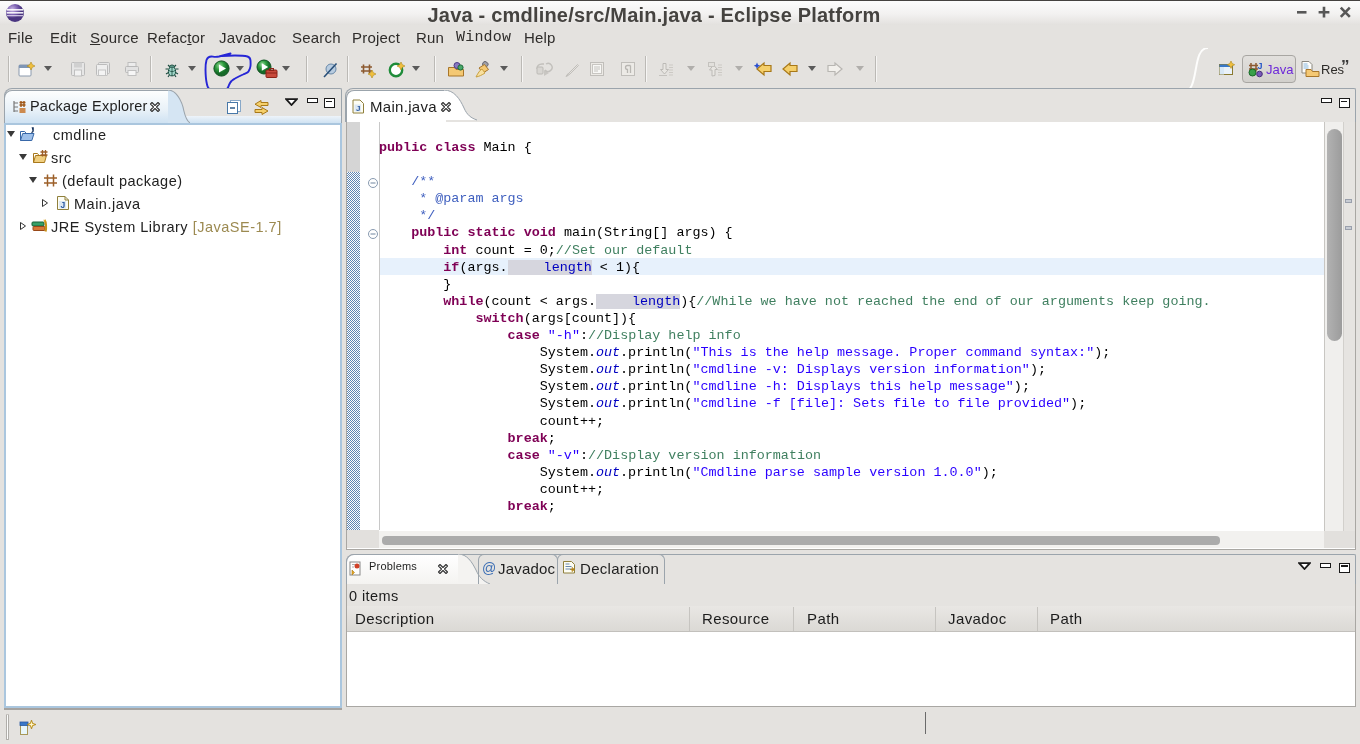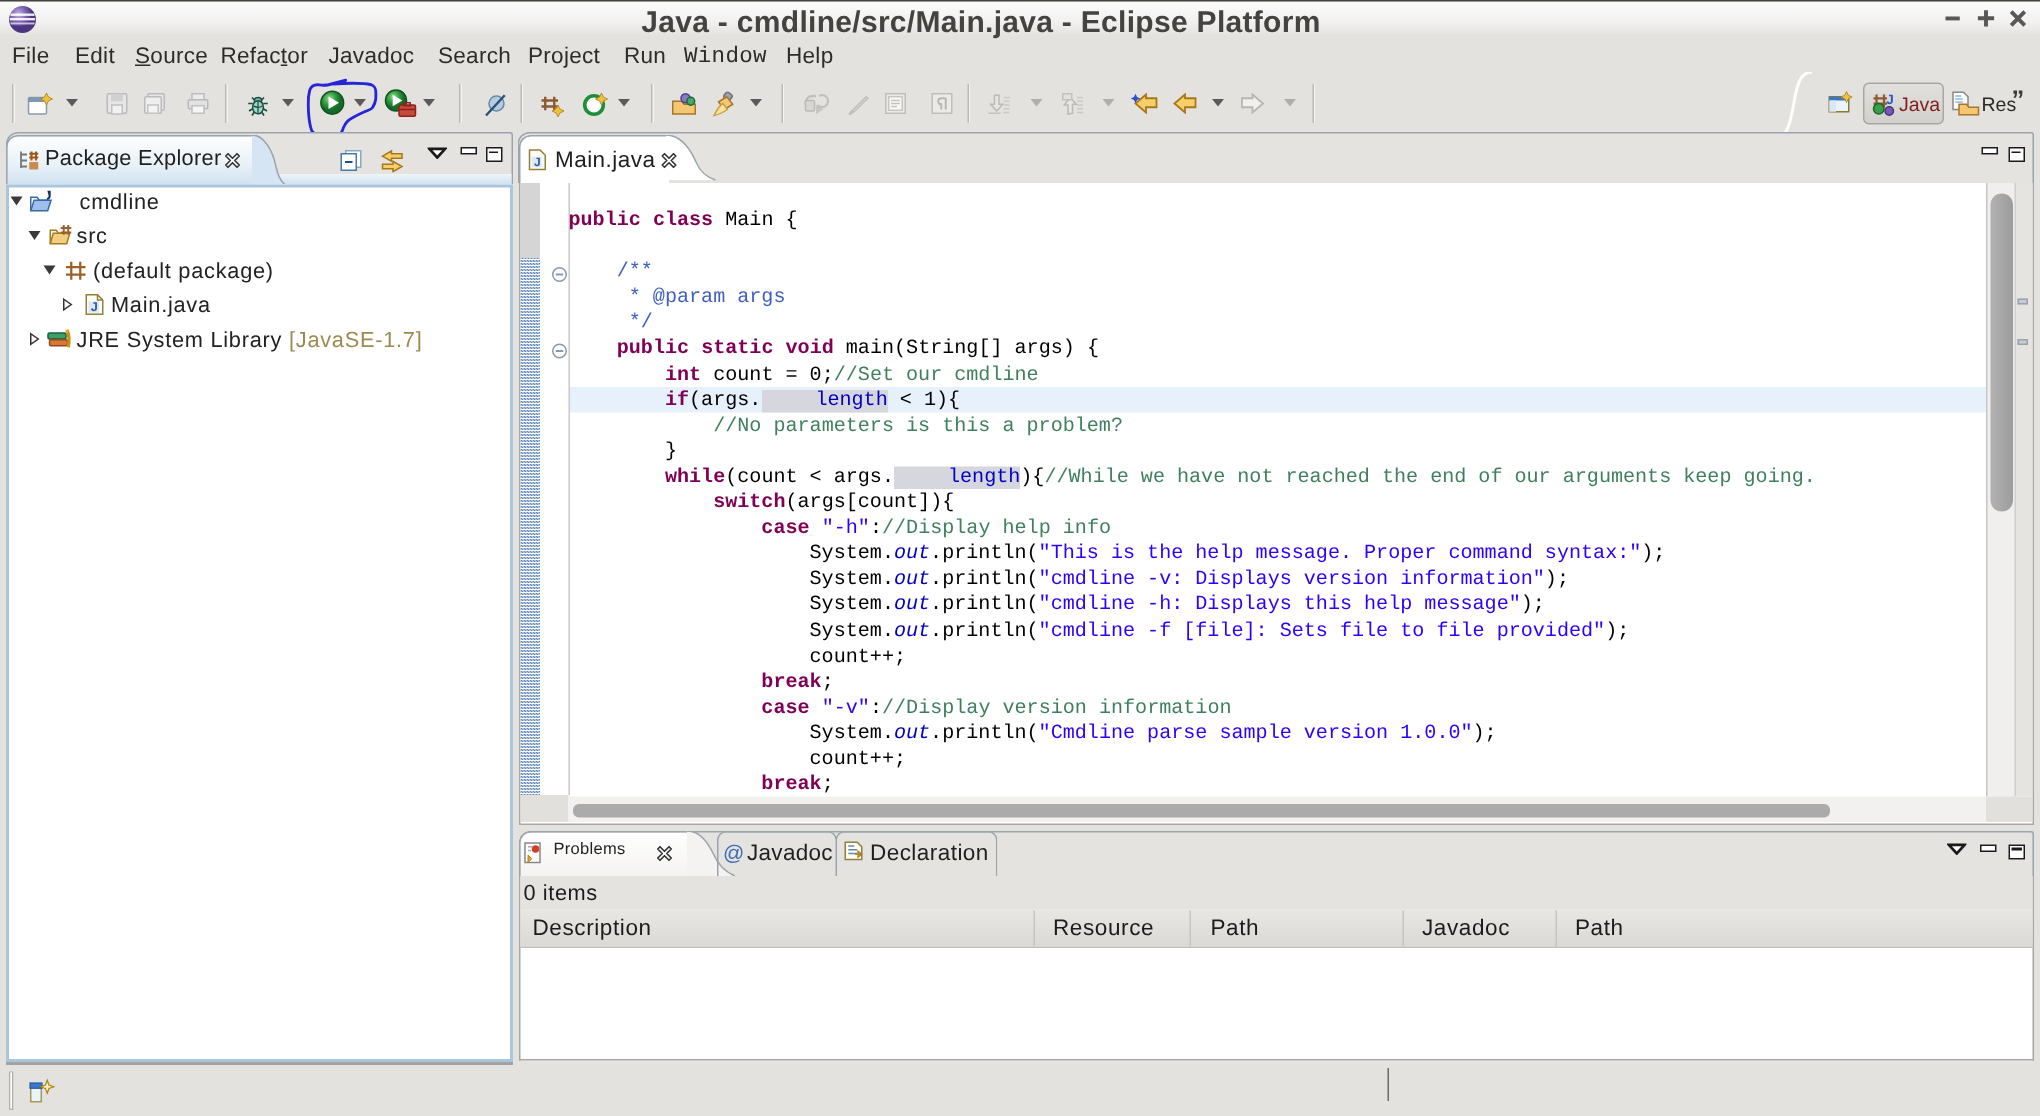--- a/index.html
+++ b/index.html
@@ -210,21 +210,21 @@
 </svg>
 <div class="abs" style="left:1242px;top:55px;width:54px;height:28px;background:linear-gradient(#e2e0dd,#d2d0cc);border:1px solid #a8a6a2;border-radius:4px;box-sizing:border-box;"></div>
 <svg class="abs" width="18" height="18" style="left:1247px;top:60px" viewBox="0 0 18 18">
   <g stroke="#8c5a30" stroke-width="1.5">
       <path d="M2 5.5h9M2 9h9M4 3v8.5M9 3v8.5"></path>
     </g>
   <circle cx="5.5" cy="12.5" r="3.5" fill="#38a048" stroke="#186828"></circle>
   <circle cx="12.5" cy="14" r="2.8" fill="#7858b8" stroke="#483078"></circle>
   <text x="10.5" y="9" font-family="Liberation Sans" font-size="9" font-weight="bold" fill="#2858c8">J</text>
 </svg>
-<div class="abs" style="left:1266px;top:62px;font-size:13px;color:#7f1d1d;">Java</div>
+<div class="abs" style="left:1266px;top:62px;font-size:13px;color:#6d28d9;">Java</div>
 <svg class="abs" width="20" height="18" style="left:1300px;top:60px" viewBox="0 0 20 18">
   <path d="M2 1.5h7l3 3V13H2z" fill="#fdfdfb" stroke="#8a8880"></path>
   <path d="M3.5 4h4M3.5 6h5M3.5 8h5" stroke="#88b8e0" stroke-width="1.1"></path>
   <path d="M6 9.5h5.5l1.5 2h7" fill="none"></path>
   <path d="M6 9.5h5l1.5 2h6.5v5H6z" fill="#f4c873" stroke="#a8762a"></path>
 </svg>
 <div class="abs" style="left:1321px;top:62px;font-size:13px;color:#2c2a28;">Res</div>
 <div class="abs" style="left:1341px;top:57px;font-size:17px;font-weight:bold;color:#3a3a3a;letter-spacing:-1px;">”</div>
 
 <div class="abs" style="left:4px;top:88px;width:338px;height:35px;background:#e5e3e0;border:1px solid #9ba4ac;border-bottom:none;border-radius:8px 2px 0 0;box-sizing:border-box;"></div>
@@ -349,23 +349,22 @@
   </svg>
 
 <div class="abs" style="left:380px;top:258px;width:944px;height:17px;background:#e7f1fc;"></div>
 
 <div id="code"><span class="kw">public</span> <span class="kw">class</span> Main {
 
     <span class="jd">/**</span>
 <span class="jd">     * @param args</span>
 <span class="jd">     */</span>
     <span class="kw">public</span> <span class="kw">static</span> <span class="kw">void</span> main(String[] args) {
-        <span class="kw">int</span> count = 0;<span class="cm">//Set our cmdline</span>
+        <span class="kw">int</span> count = 0;<span class="cm">//Set our default</span>
         <span class="kw">if</span>(args.<span class="fld occ">length</span> &lt; 1){
-            <span class="cm">//No parameters is this a problem?</span>
         }
         <span class="kw">while</span>(count &lt; args.<span class="fld occ">length</span>){<span class="cm">//While we have not reached the end of our arguments keep going.</span>
             <span class="kw">switch</span>(args[count]){
                 <span class="kw">case</span> <span class="str">"-h"</span>:<span class="cm">//Display help info</span>
                     System.<span class="st">out</span>.println(<span class="str">"This is the help message. Proper command syntax:"</span>);
                     System.<span class="st">out</span>.println(<span class="str">"cmdline -v: Displays version information"</span>);
                     System.<span class="st">out</span>.println(<span class="str">"cmdline -h: Displays this help message"</span>);
                     System.<span class="st">out</span>.println(<span class="str">"cmdline -f [file]: Sets file to file provided"</span>);
                     count++;
                 <span class="kw">break</span>;

